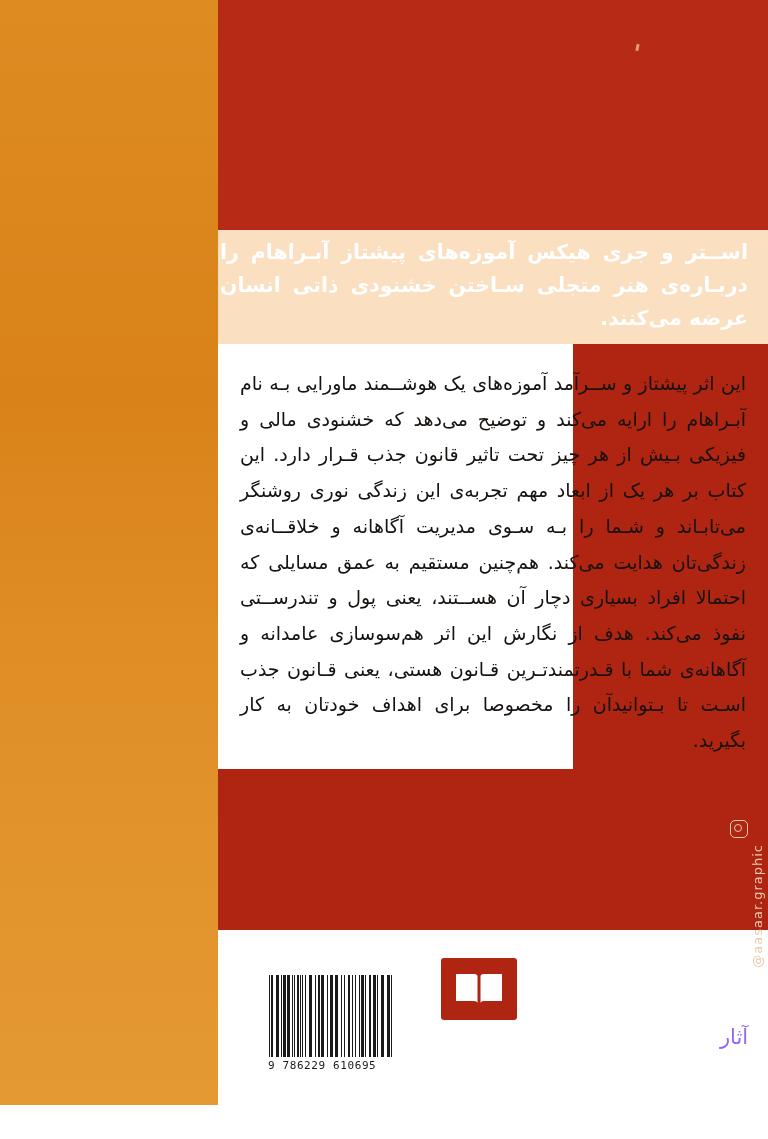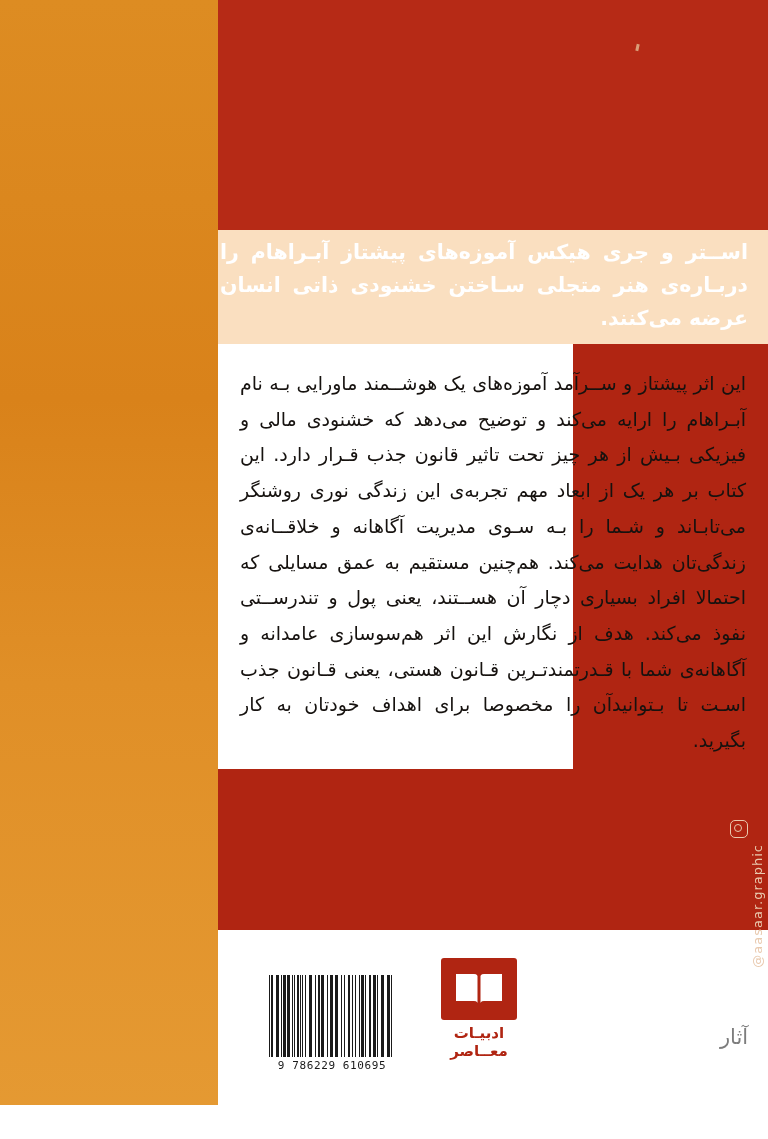--- a/index.html
+++ b/index.html
@@ -107,21 +107,21 @@
     position: absolute;
     top: 0;
     background: #1a1a1a;
     height: 82px;
   }
   .barcode-number {
     position: absolute;
     left: 0;
     top: 84px;
     width: 128px;
-    text-align: center;
+    text-align: left;
     font-family: "DejaVu Sans Mono", monospace;
     font-size: 11px;
     letter-spacing: 0.6px;
     color: #1a1a1a;
     direction: ltr;
   }
 
   
   .publisher {
     position: absolute;
@@ -195,21 +195,21 @@
     height: 6px;
     border: 1.6px solid #e9c9ae;
     border-radius: 50%;
   }
   .designer-mark {
     position: absolute;
     right: 14px;
     top: 1022px;
     width: 40px;
     height: 30px;
-    color: #737373;
+    color: #8b5cf6;
     font-size: 21px;
     text-align: center;
     line-height: 30px;
     direction: rtl;
     opacity: .92;
   }
 
   
   .speck {
     position: absolute;
@@ -282,24 +282,20 @@
   </div>
 
   <div class="publisher">
     <div class="pub-mark">
       <svg class="book" viewBox="0 0 54 42" xmlns="http://www.w3.org/2000/svg" aria-hidden="true">
         <path d="M4 6 h18 a5 5 0 0 1 5 5 v27 a5 5 0 0 0 -5 -5 H4 z" fill="#ffffff"></path>
         <path d="M50 6 H32 a5 5 0 0 0 -5 5 v27 a5 5 0 0 1 5 -5 h18 z" fill="#ffffff"></path>
         <rect x="25.5" y="6" width="3" height="32" fill="#b02512"></rect>
       </svg>
     </div>
-    <div class="pub-name">
-      <span>ادبیـات</span>
-      <span>معــاصر</span>
-    </div>
   </div>
 
   <div class="credit">
     <div class="ig-icon"></div>
     <div class="credit-text">@aasaar.graphic</div>
   </div>
   <div class="designer-mark">آثار</div>
 
 </div>
 

